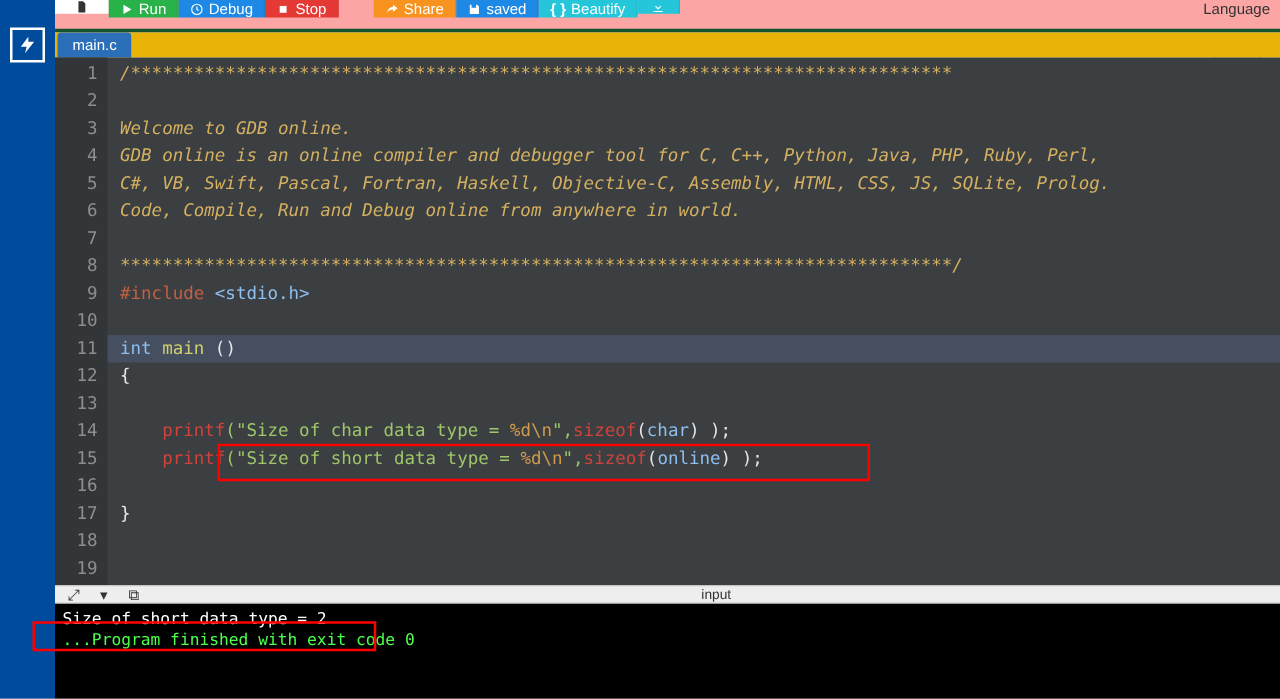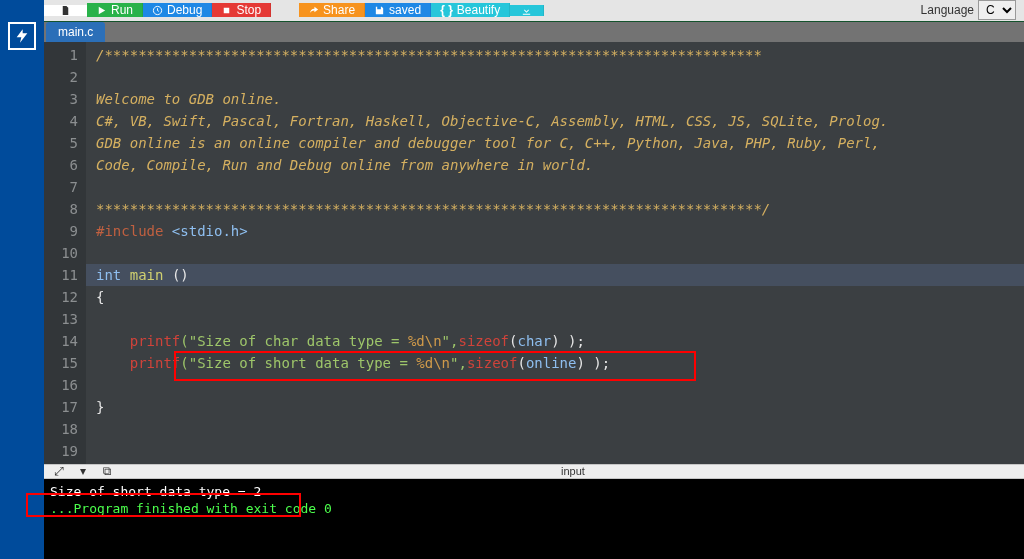--- a/index.html
+++ b/index.html
@@ -5,36 +5,36 @@
   * { box-sizing: border-box; margin: 0; padding: 0; }
   html, body { width: 1024px; height: 559px; overflow: hidden; font-family: Arial, sans-serif; font-size: 13px; }
   body { display: flex; background: #fff; }
 
   .leftbar { width: 44px; background: #004b9b; height: 100%; display: flex; flex-direction: column; align-items: center; padding-top: 22px; }
   .logo { width: 28px; height: 28px; border: 2px solid #fff; display: flex; align-items: center; justify-content: center; }
   .logo svg { width: 16px; height: 16px; fill: #fff; }
 
   .right { flex: 1; display: flex; flex-direction: column; min-width: 0; }
 
-  .toolbar { display: flex; align-items: center; height: 26px; background: #e5e5e5; border-bottom: 1px solid #14532d; }
+  .toolbar { display: flex; align-items: flex-start; height: 26px; background: #fca5a5; border-bottom: 3px solid #14532d; }
   .toolbar .tbtn { display: flex; align-items: center; gap: 4px; padding: 0 9px; color: #fff; font-size: 12px; cursor: pointer; border-right: 1px solid rgba(0,0,0,0.08); }
   .tbtn.newfile { background:#fff; color:#333; padding:0 16px; border-right:none;}
   .tbtn.run   { background:#29b24a; }
   .tbtn.debug { background:#1e88e5; }
   .tbtn.stop  { background:#e53935; }
   .tbtn.share { background:#f7931e;margin-left:28px; }
   .tbtn.save  { background:#1e88e5; }
   .tbtn.beauty{ background:#26c6da; }
   .tbtn.dl    { background:#26c6da; width:34px; justify-content:center; }
   .toolbar .spacer { flex:1; }
-  .langwrap { display:flex; align-items:center; gap:4px; padding:0 8px; }
+  .langwrap { display:flex; align-items:center; gap:14px; padding:0 8px;flex-direction:column; }
   .langwrap .lbl { font-size:12px; color:#333; }
   .langwrap select { font-size:12px; padding:1px 3px; border:1px solid #999; min-width:38px; }
 
-  .tabbar { height: 22px; background:#737373; display:flex; align-items:flex-end;text-align:right; }
+  .tabbar { height: 22px; background:#eab308; display:flex; align-items:flex-end;text-align:right; }
   .filetab { background:#2b6fb8; color:#fff; font-size:12px; padding:3px 12px; border-top-left-radius:3px; border-top-right-radius:3px; margin-left:2px; cursor:pointer;}
 
   .editor { flex:1; background:#3b3f42; display:flex; font-family:"Consolas","Menlo",monospace; font-size:14px; line-height:22px; position:relative; }
   .gutter { width:42px; background:#323639; color:#8c8f91; text-align:right; padding:2px 8px 2px 0;}
   .gutter div { height:22px; }
   .codecol { flex:1; padding:2px 0; position:relative; color:#e6e6e6;}
   .codeline { height:22px; padding-left:10px; white-space:pre; }
   .codeline.active { background:rgba(90,110,150,0.35); }
   .c-cmt  { color:#d5b060; font-style:italic;}
   .c-pre  { color:#c06040; }
@@ -156,22 +156,22 @@
         <div>15</div>
       <div>16</div>
         <div>17</div>
         <div>18</div>
       <div>19</div>
     </div>
     <div class="codecol">
       <div class="codeline"><span class="c-cmt">/******************************************************************************</span></div>
       <div class="codeline"><span class="c-cmt"></span></div>
       <div class="codeline"><span class="c-cmt">Welcome to GDB online.</span></div>
+      <div class="codeline"><span class="c-cmt">GDB online is an online compiler and debugger tool for C, C++, Python, Java, PHP, Ruby, Perl,</span></div>
       <div class="codeline"><span class="c-cmt">C#, VB, Swift, Pascal, Fortran, Haskell, Objective-C, Assembly, HTML, CSS, JS, SQLite, Prolog.</span></div>
-      <div class="codeline"><span class="c-cmt">GDB online is an online compiler and debugger tool for C, C++, Python, Java, PHP, Ruby, Perl,</span></div>
       <div class="codeline"><span class="c-cmt">Code, Compile, Run and Debug online from anywhere in world.</span></div>
       <div class="codeline"><span class="c-cmt"></span></div>
       <div class="codeline"><span class="c-cmt">*******************************************************************************/</span></div>
       <div class="codeline"><span class="c-pre">#include </span><span class="c-inc">&lt;stdio.h&gt;</span></div>
       <div class="codeline"></div>
       <div class="codeline active"><span class="c-type">int</span><span class="c-func"> main </span><span class="c-paren">()</span></div>
       <div class="codeline"><span class="c-paren">{</span></div>
       <div class="codeline"></div>
       <div class="codeline">    <span class="c-pf">printf</span><span class="c-str">("Size of char data type = </span><span class="c-esc">%d\n</span><span class="c-str">",</span><span class="c-sz">sizeof</span><span class="c-paren">(</span><span class="c-type">char</span><span class="c-paren">) );</span></div>
       <div class="codeline">    <span class="c-pf">printf</span><span class="c-str">("Size of short data type = </span><span class="c-esc">%d\n</span><span class="c-str">",</span><span class="c-sz">sizeof</span><span class="c-paren">(</span><span class="c-type">online</span><span class="c-paren">) );</span></div>

